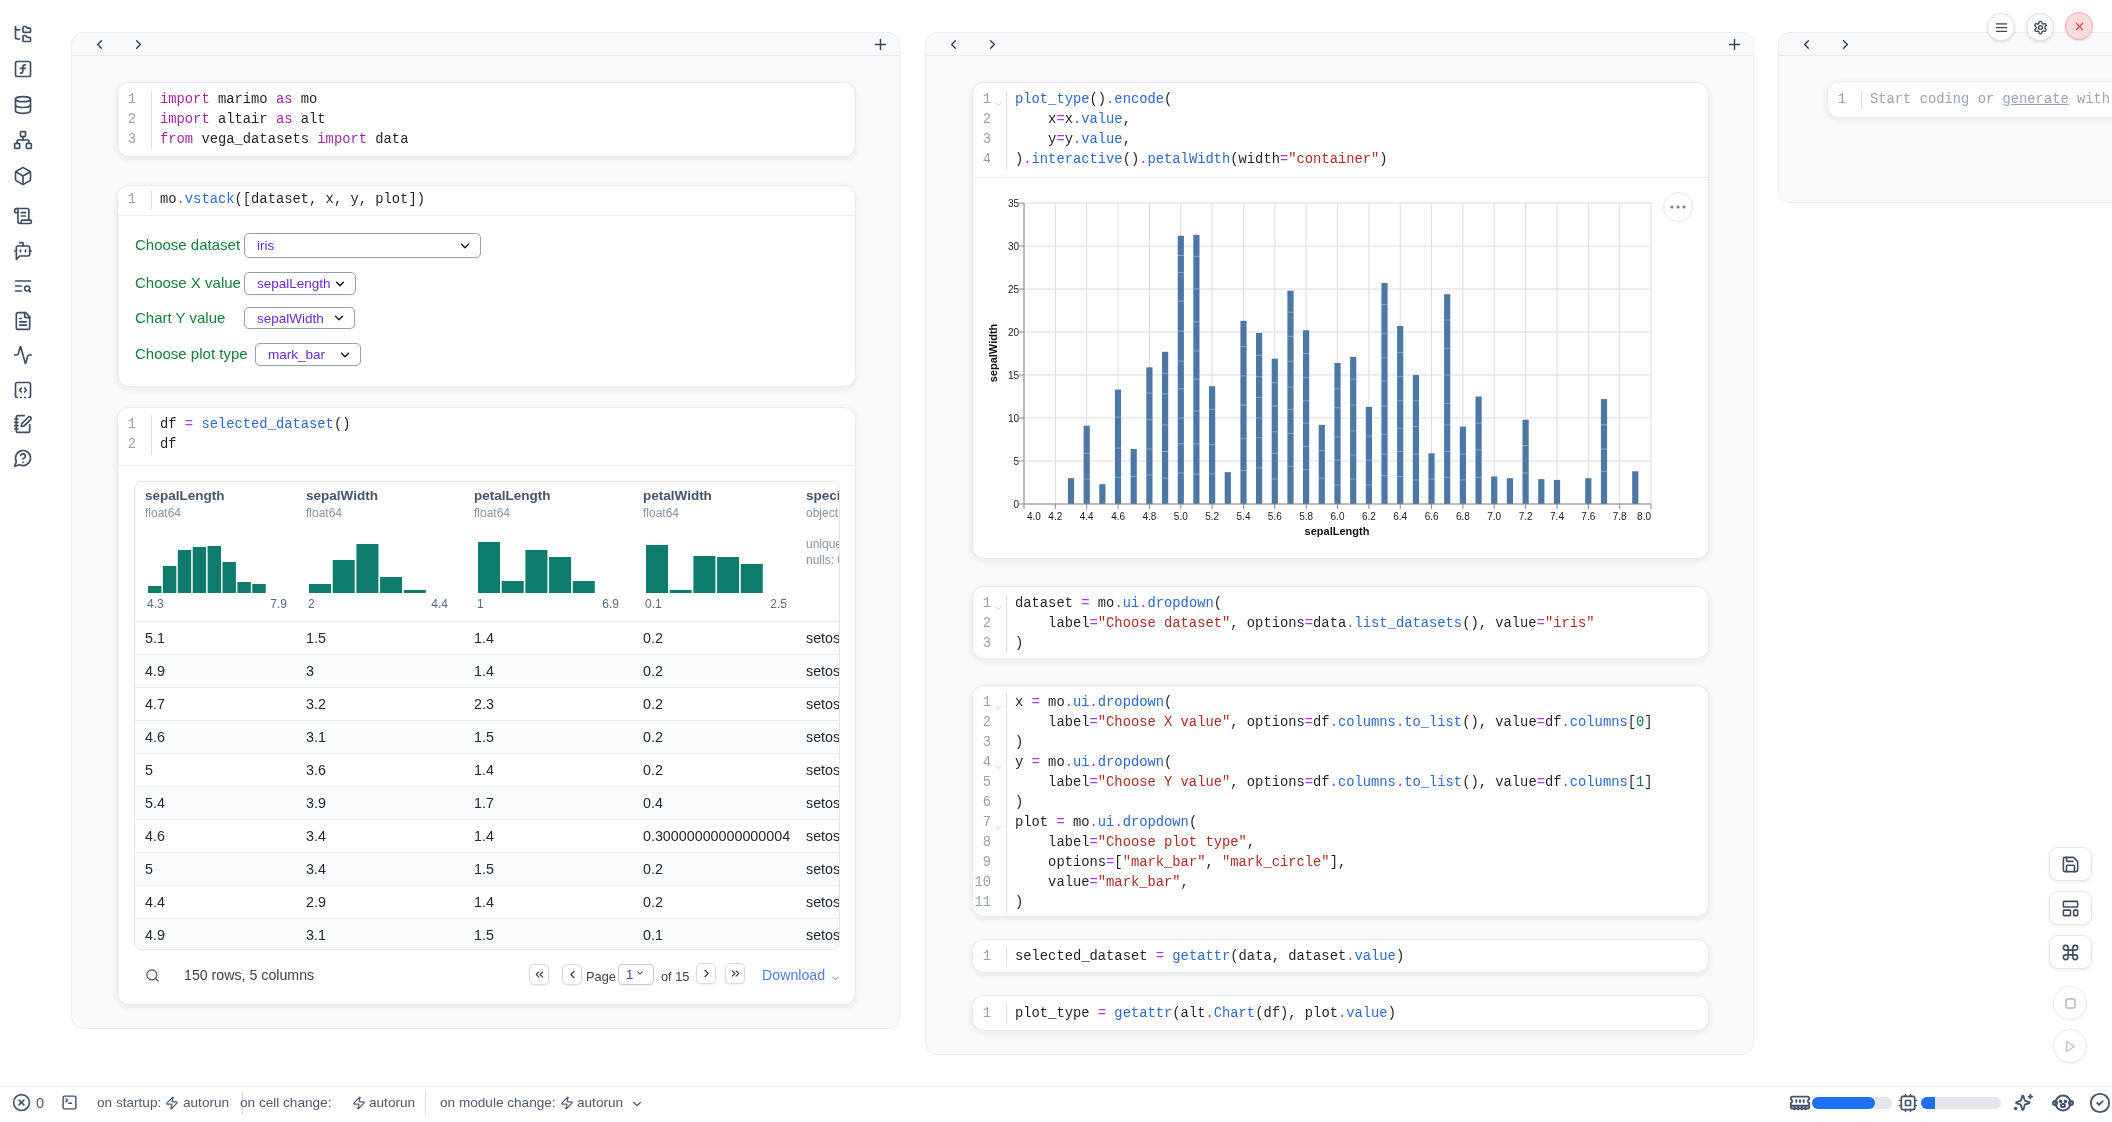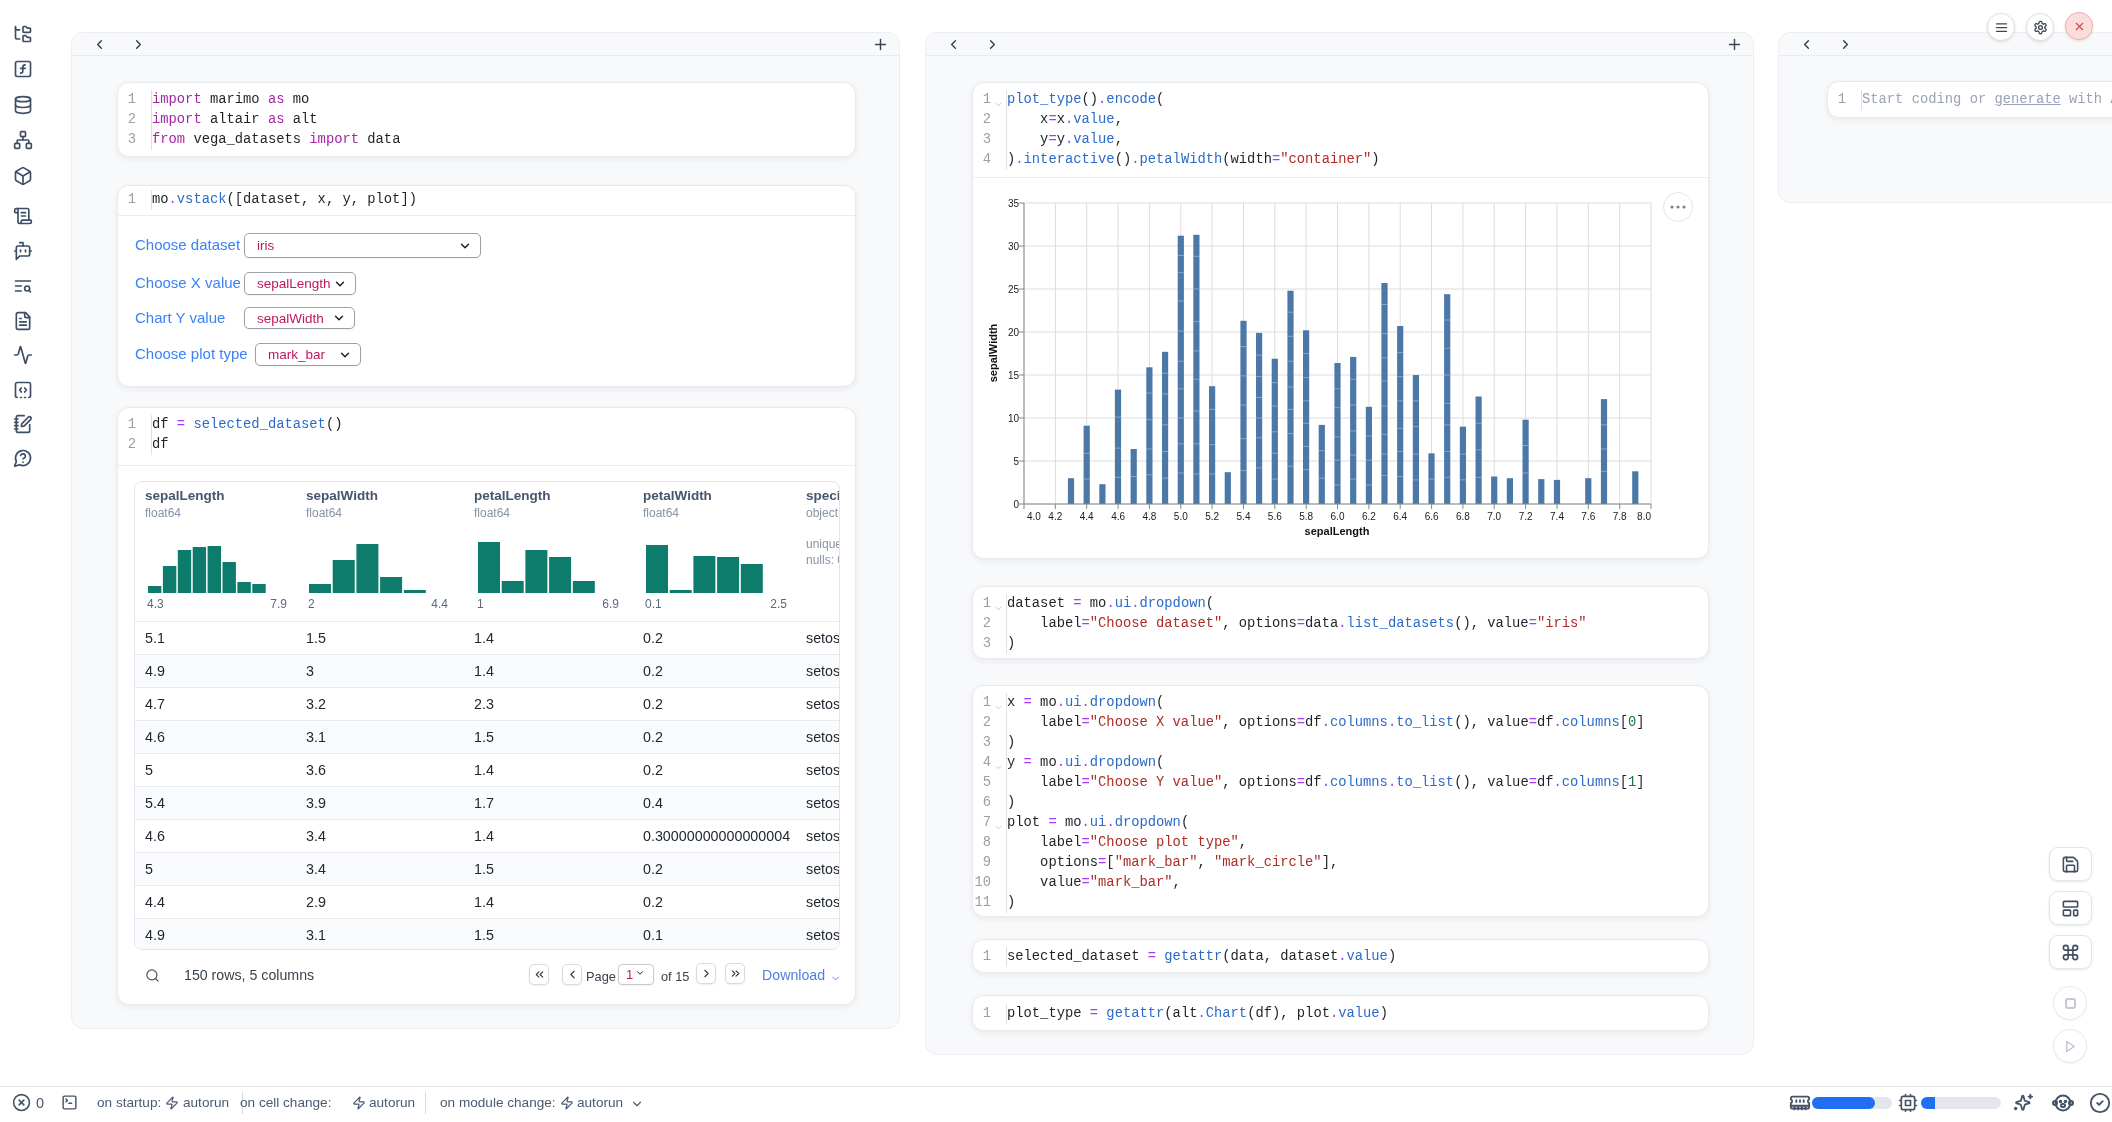--- a/index.html
+++ b/index.html
@@ -5,26 +5,26 @@
  font-family:"Liberation Sans",sans-serif;}
 .abs{position:absolute}
 .panel{position:absolute;background:#f8f9fa;border:1px solid #eeeef2;border-radius:12px}
 .phead{position:absolute;left:0;top:0;right:0;height:23px;border-bottom:1px solid #e9ebf0}
 .cell{position:absolute;background:#fff;border:1px solid #e9eaee;border-radius:12px;
  box-shadow:0 2px 6px rgba(20,25,40,.07)}
 .crow{display:flex;font-family:"Liberation Mono",monospace;font-size:13.8px;line-height:20px;color:#1f2328}
 .lnums{width:33px;flex:none;color:#9aa0aa;text-align:right}
 .lnums>div{position:relative;height:20px;padding-right:15px}
 .fold{position:absolute;left:21px;top:6px;width:9px;height:9px;opacity:.75}
-pre.src{border-left:1px solid #dde0e5;padding-left:0;font-family:inherit;font-size:inherit;line-height:inherit;white-space:pre}
+pre.src{border-left:1px solid #dde0e5;padding-left:8px;font-family:inherit;font-size:inherit;line-height:inherit;white-space:pre}
 .k{color:#a626a4}.f{color:#2d6bc8}.o{color:#a73cf2}.s{color:#ae2c24}.n{color:#17753c}
 .divl{position:absolute;left:0;right:0;height:1px;background:#ebedf0}
-.dlab{position:absolute;font-size:15px;color:#3b82f6;line-height:24px;white-space:pre}
+.dlab{position:absolute;font-size:15px;color:#15803d;line-height:24px;white-space:pre}
 .dsel{position:absolute;background:#fff;border:1px solid #9aa0a8;border-radius:5px;
- font-size:13.5px;color:#be185d;display:flex;align-items:center;padding-left:12px;
+ font-size:13.5px;color:#6d28d9;display:flex;align-items:center;padding-left:12px;
  box-shadow:0 1px 2px rgba(0,0,0,.05)}
 .dsel svg{position:absolute;right:8px;top:50%;margin-top:-7px;stroke-width:2.4;color:#15181d}
 .tbox{position:absolute;border:1px solid #e2e6ec;border-radius:8px;background:#fff;overflow:hidden}
 .thname{position:absolute;font-size:13.5px;font-weight:bold;color:#46566c;white-space:pre}
 .thtype{position:absolute;font-size:12px;color:#8793a6;white-space:pre}
 .mml{position:absolute;font-size:12px;color:#5a6980;display:flex;justify-content:space-between}
 .trow{position:absolute;left:0;right:0;height:33px;border-top:1px solid #e8ebef}
 .trow.alt{background:#fafbfc}
 .tval{position:absolute;top:8px;font-size:14.3px;color:#212832;white-space:pre}
 .pbtn{position:absolute;width:20px;height:21px;background:#fff;border:1px solid #d7dade;border-radius:5px;

